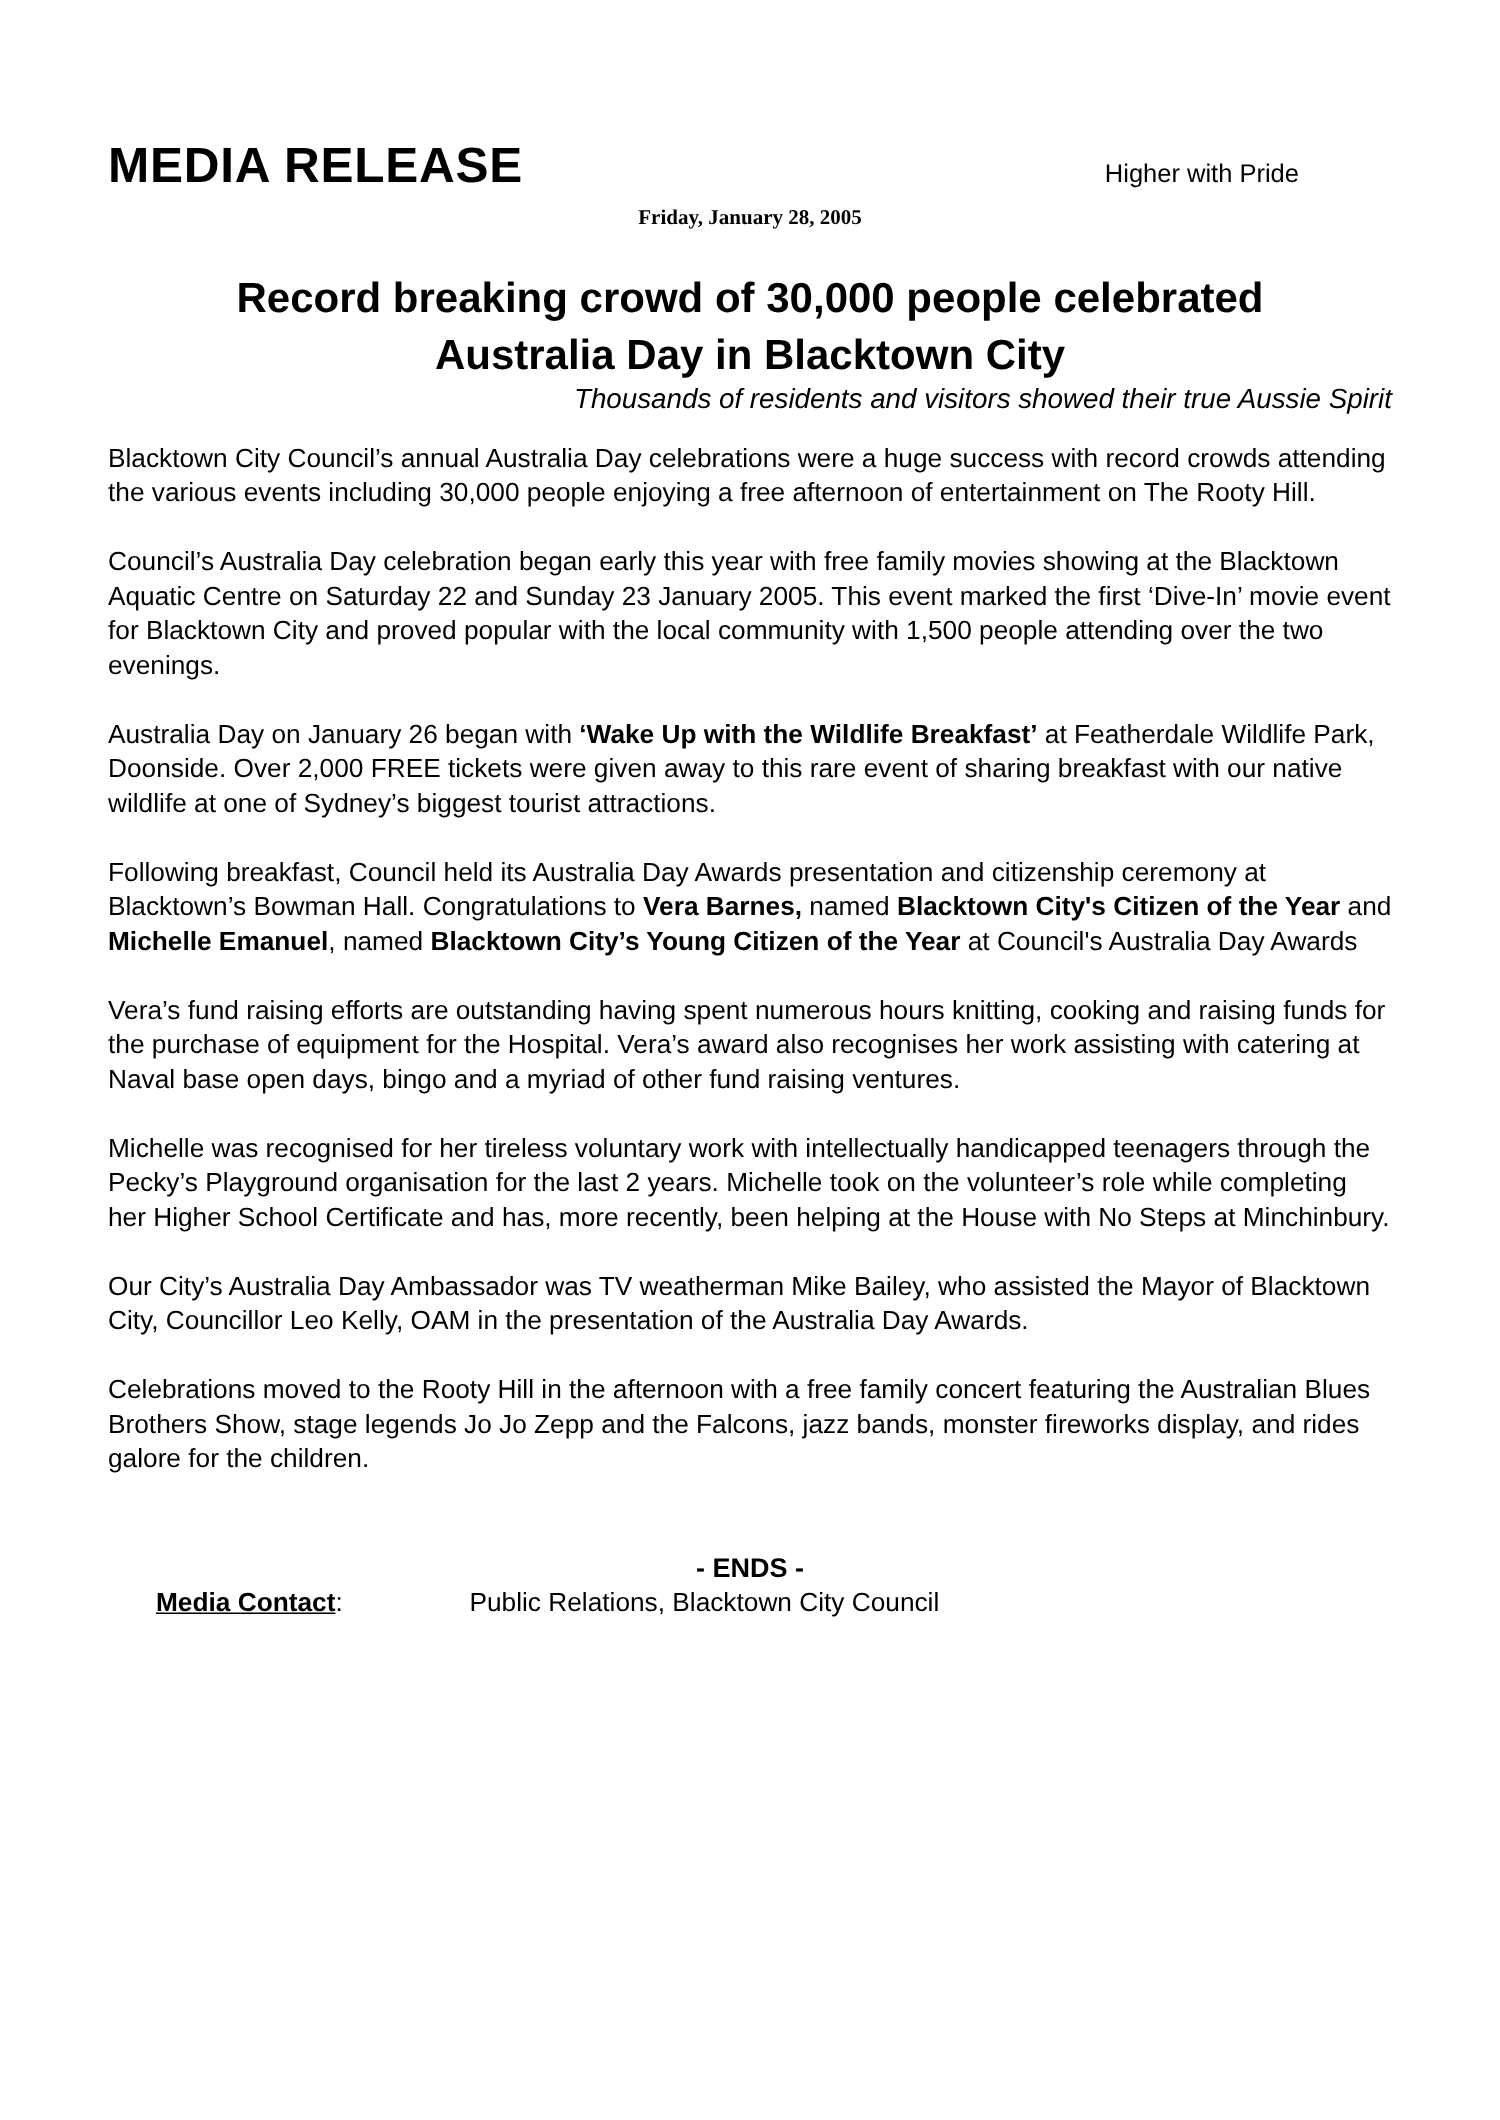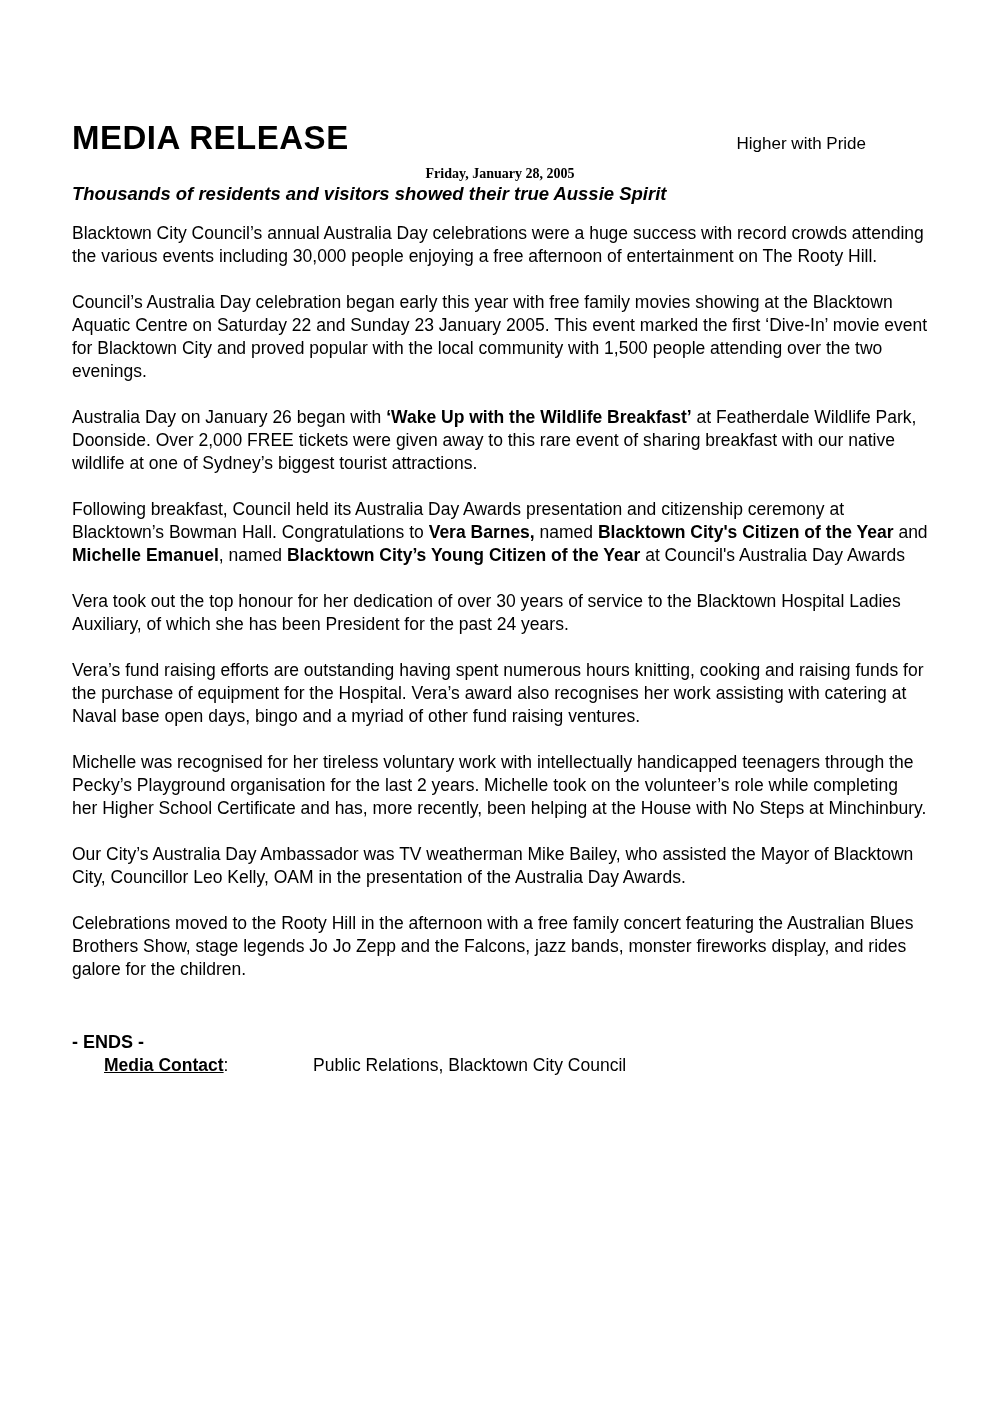--- a/index.html
+++ b/index.html
@@ -1,58 +1,61 @@
 <!DOCTYPE html>
 <html><head>
 <meta charset="utf-8">
 <style>
   html,body{margin:0;padding:0;background:#ffffff;}
   .page{
     width:1000px;height:1413px;box-sizing:border-box;
-    padding:120px 72px 40px 72px;
+    padding:92px 72px 40px 72px;
     background:#ffffff;color:#000000;
     font-family:"Liberation Sans","DejaVu Sans",sans-serif;
     overflow:hidden;position:relative;
   }
   .header-row{display:flex;justify-content:space-between;align-items:baseline;}
   .doc-title{font-size:33px;font-weight:bold;line-height:36px;letter-spacing:0.5px;}
   .tagline{font-size:17px;line-height:20px;margin-right:62px;}
   .date-line{text-align:center;font-weight:bold;font-size:14px;line-height:20px;margin-top:8px;font-family:Liberation Serif, serif;}
   .headline{text-align:center;font-weight:bold;font-size:28px;line-height:38px;margin-top:24px;}
-  .subtitle{text-align:left;font-weight:bold;font-style:italic;font-size:18.5px;line-height:24px;margin-top:-2px;}
+  .subtitle{text-align:right;font-weight:normal;font-style:italic;font-size:18.5px;line-height:24px;margin-top:-2px;}
   .body-text{margin-top:16px;font-size:17.5px;line-height:23px;}
   .body-text p{margin:0 0 23px 0;}
   .b{font-weight:bold;}
-  .ends{text-align:left;font-weight:bold;font-size:18px;line-height:23px;margin-top:50px;}
+  .ends{text-align:center;font-weight:bold;font-size:18px;line-height:23px;margin-top:50px;}
   .contact-row{display:flex;font-size:17.5px;line-height:23px;}
   .contact-label{margin-left:32px;width:209px;flex:none;}
   .contact-label .lbl{font-weight:bold;text-decoration:underline;}
   .contact-value div{margin:0;}
 </style>
 </head>
 <body>
 
 <div class="page">
 
   <div class="header-row">
     <div class="doc-title">MEDIA RELEASE</div>
     <div class="tagline">Higher with Pride</div>
   </div>
 
   <div class="date-line">Friday, January 28, 2005</div>
 
+  <div class="headline">
+    <div>Record breaking crowd of 30,000 people celebrated</div>
+    <div>Australia Day in Blacktown City</div>
+  </div>
 
   <div class="subtitle">Thousands of residents and visitors showed their true Aussie Spirit</div>
 
   <div class="body-text" id="body-text">
       <p><span>Blacktown City Council’s annual Australia Day celebrations were a huge success with record crowds attending the various events including 30,000 people enjoying a free afternoon of entertainment on The Rooty Hill.</span></p>
       <p><span>Council’s Australia Day celebration began early this year with free family movies showing at the Blacktown Aquatic Centre on Saturday 22 and Sunday 23 January 2005. This event marked the first ‘Dive-In’ movie event for Blacktown City and proved popular with the local community with 1,500 people attending over the two evenings.</span></p>
       <p><span>Australia Day on January 26 began with </span><span class="b">‘Wake Up with the Wildlife Breakfast’</span><span> at Featherdale Wildlife Park, Doonside. Over 2,000 FREE tickets were given away to this rare event of sharing breakfast with our native wildlife at one of Sydney’s biggest tourist attractions.</span></p>
       <p><span>Following breakfast, Council held its Australia Day Awards presentation and citizenship ceremony at Blacktown’s Bowman Hall. Congratulations to </span><span class="b">Vera Barnes,</span><span> named </span><span class="b">Blacktown City's Citizen of the Year</span><span> and </span><span class="b">Michelle Emanuel</span><span>, named </span><span class="b">Blacktown City’s Young Citizen of the Year</span><span> at Council's Australia Day Awards</span></p>
-      <p><span>Vera took out the top honour for her dedication of over 30 years of service to the Blacktown Hospital Ladies Auxiliary, of which she has been President for the past 24 years.</span></p>
       <p><span>Vera’s fund raising efforts are outstanding having spent numerous hours knitting, cooking and raising funds for the purchase of equipment for the Hospital. Vera’s award also recognises her work assisting with catering at Naval base open days, bingo and a myriad of other fund raising ventures.</span></p>
       <p><span>Michelle was recognised for her tireless voluntary work with intellectually handicapped teenagers through the Pecky’s Playground organisation for the last 2 years. Michelle took on the volunteer’s role while completing her Higher School Certificate and has, more recently, been helping at the House with No Steps at Minchinbury.</span></p>
       <p><span>Our City’s Australia Day Ambassador was TV weatherman Mike Bailey, who assisted the Mayor of Blacktown City, Councillor Leo Kelly, OAM in the presentation of the Australia Day Awards.</span></p>
       <p><span>Celebrations moved to the Rooty Hill in the afternoon with a free family concert featuring the Australian Blues Brothers Show, stage legends Jo Jo Zepp and the Falcons, jazz bands, monster fireworks display, and rides galore for the children.</span></p>
     </div>
 
   <div class="ends">- ENDS -</div>
 
   <div class="contact-row">
     <div class="contact-label"><span class="lbl">Media Contact</span><span>:</span></div>

